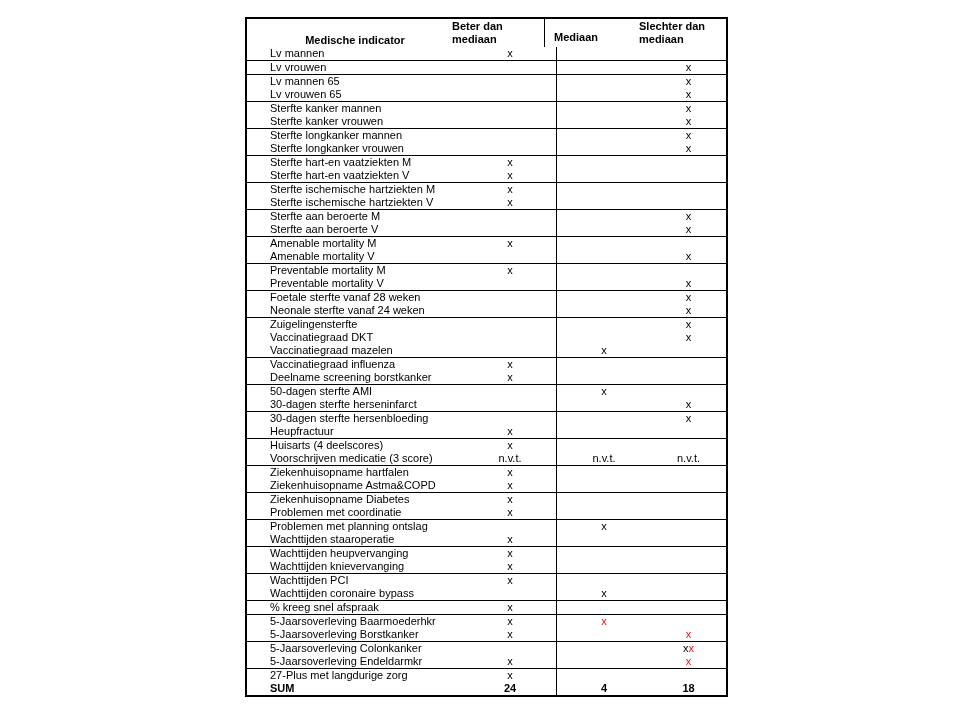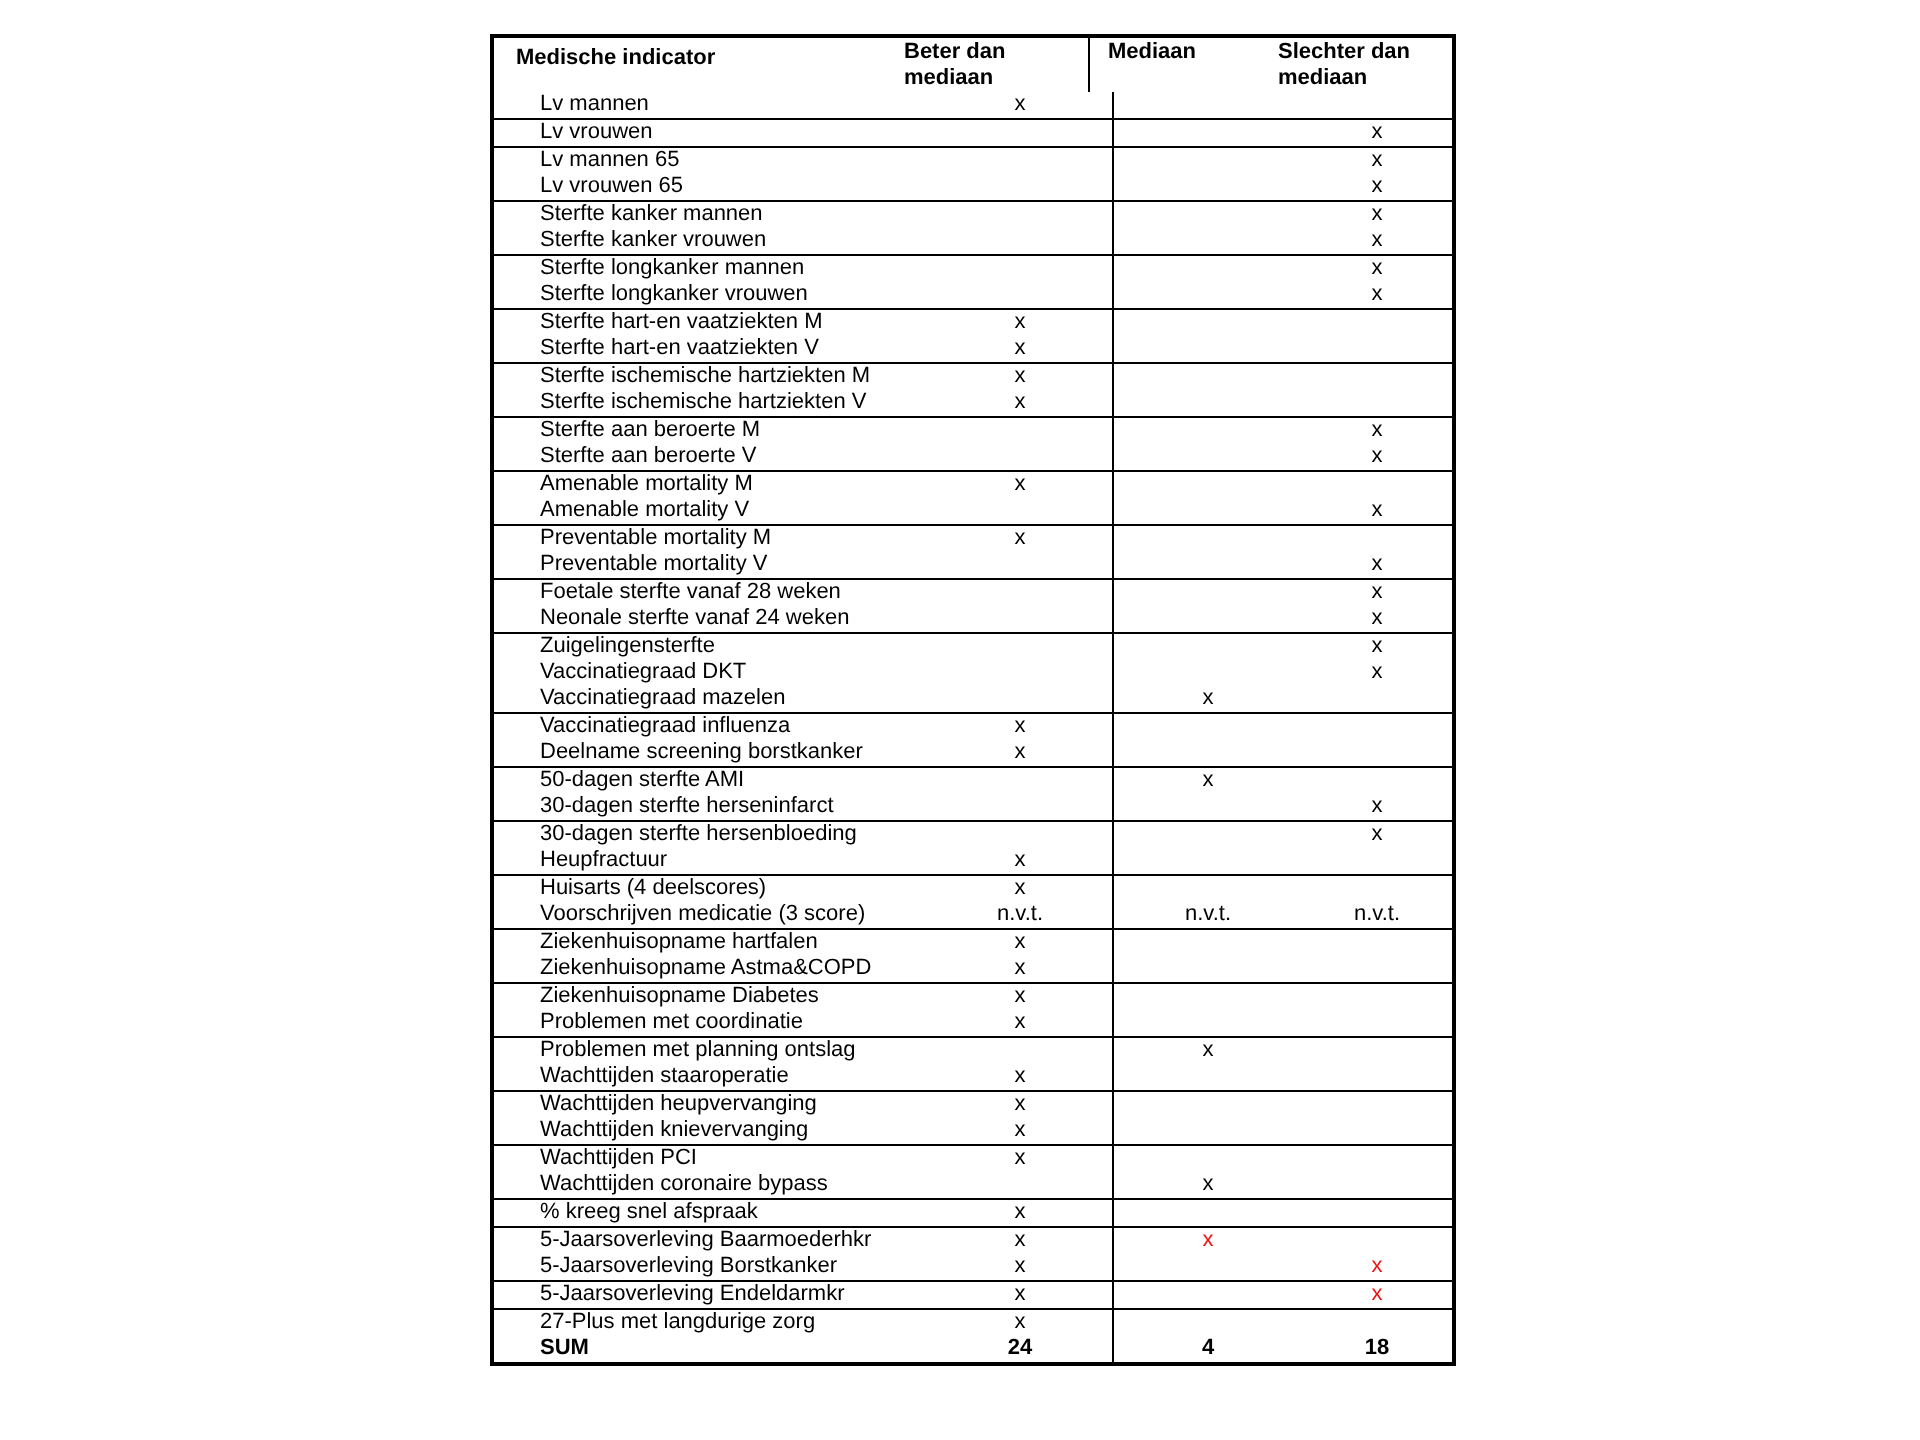--- a/index.html
+++ b/index.html
@@ -40,27 +40,27 @@
   .cell { box-sizing: border-box; }
   .cell.label {
     width: 205px;
     padding-left: 11px;
     white-space: nowrap;
     overflow: hidden;
   }
   .cell.c0 { width: 92px; text-align: center; }
   .cell.c1 { width: 95px; text-align: center; border-left: 1.5px solid #000; }
   .cell.c2 { flex: 1; text-align: center; }
-  .header-row .cell.label { padding-top: 4px; }
+  .header-row .cell.label { padding-top: 15px; text-align: center; }
   .header-row .cell.c0,
   .header-row .cell.c2 { padding-top: 1px; text-align: left; }
   .header-row .cell.c1 {
     text-align: left;
     padding-left: 9px;
-    padding-top: 1px;
+    padding-top: 12px;
     align-self: stretch;
   }
   .group { border-top: 1px solid #000; }
   .group.first { border-top: none; }
   .red { color: var(--mark-red, #ee1111); }
 </style>
 </head>
 <body>
 
 <div class="indicator-table">
@@ -376,20 +376,26 @@
         </div>
         <div class="row">
           <div class="cell label">5-Jaarsoverleving Borstkanker</div>
           <div class="cell c0">x</div>
           <div class="cell c1"></div>
           <div class="cell c2"><span class="red">x</span></div>
         </div>
       </div>
       <div class="group">
         <div class="row">
+          <div class="cell label">5-Jaarsoverleving Colonkanker</div>
+          <div class="cell c0"></div>
+          <div class="cell c1"></div>
+          <div class="cell c2"><span>x</span><span class="red">x</span></div>
+        </div>
+        <div class="row">
           <div class="cell label">5-Jaarsoverleving Endeldarmkr</div>
           <div class="cell c0">x</div>
           <div class="cell c1"></div>
           <div class="cell c2"><span class="red">x</span></div>
         </div>
       </div>
       <div class="group">
         <div class="row">
           <div class="cell label">27-Plus met langdurige zorg</div>
           <div class="cell c0">x</div>

